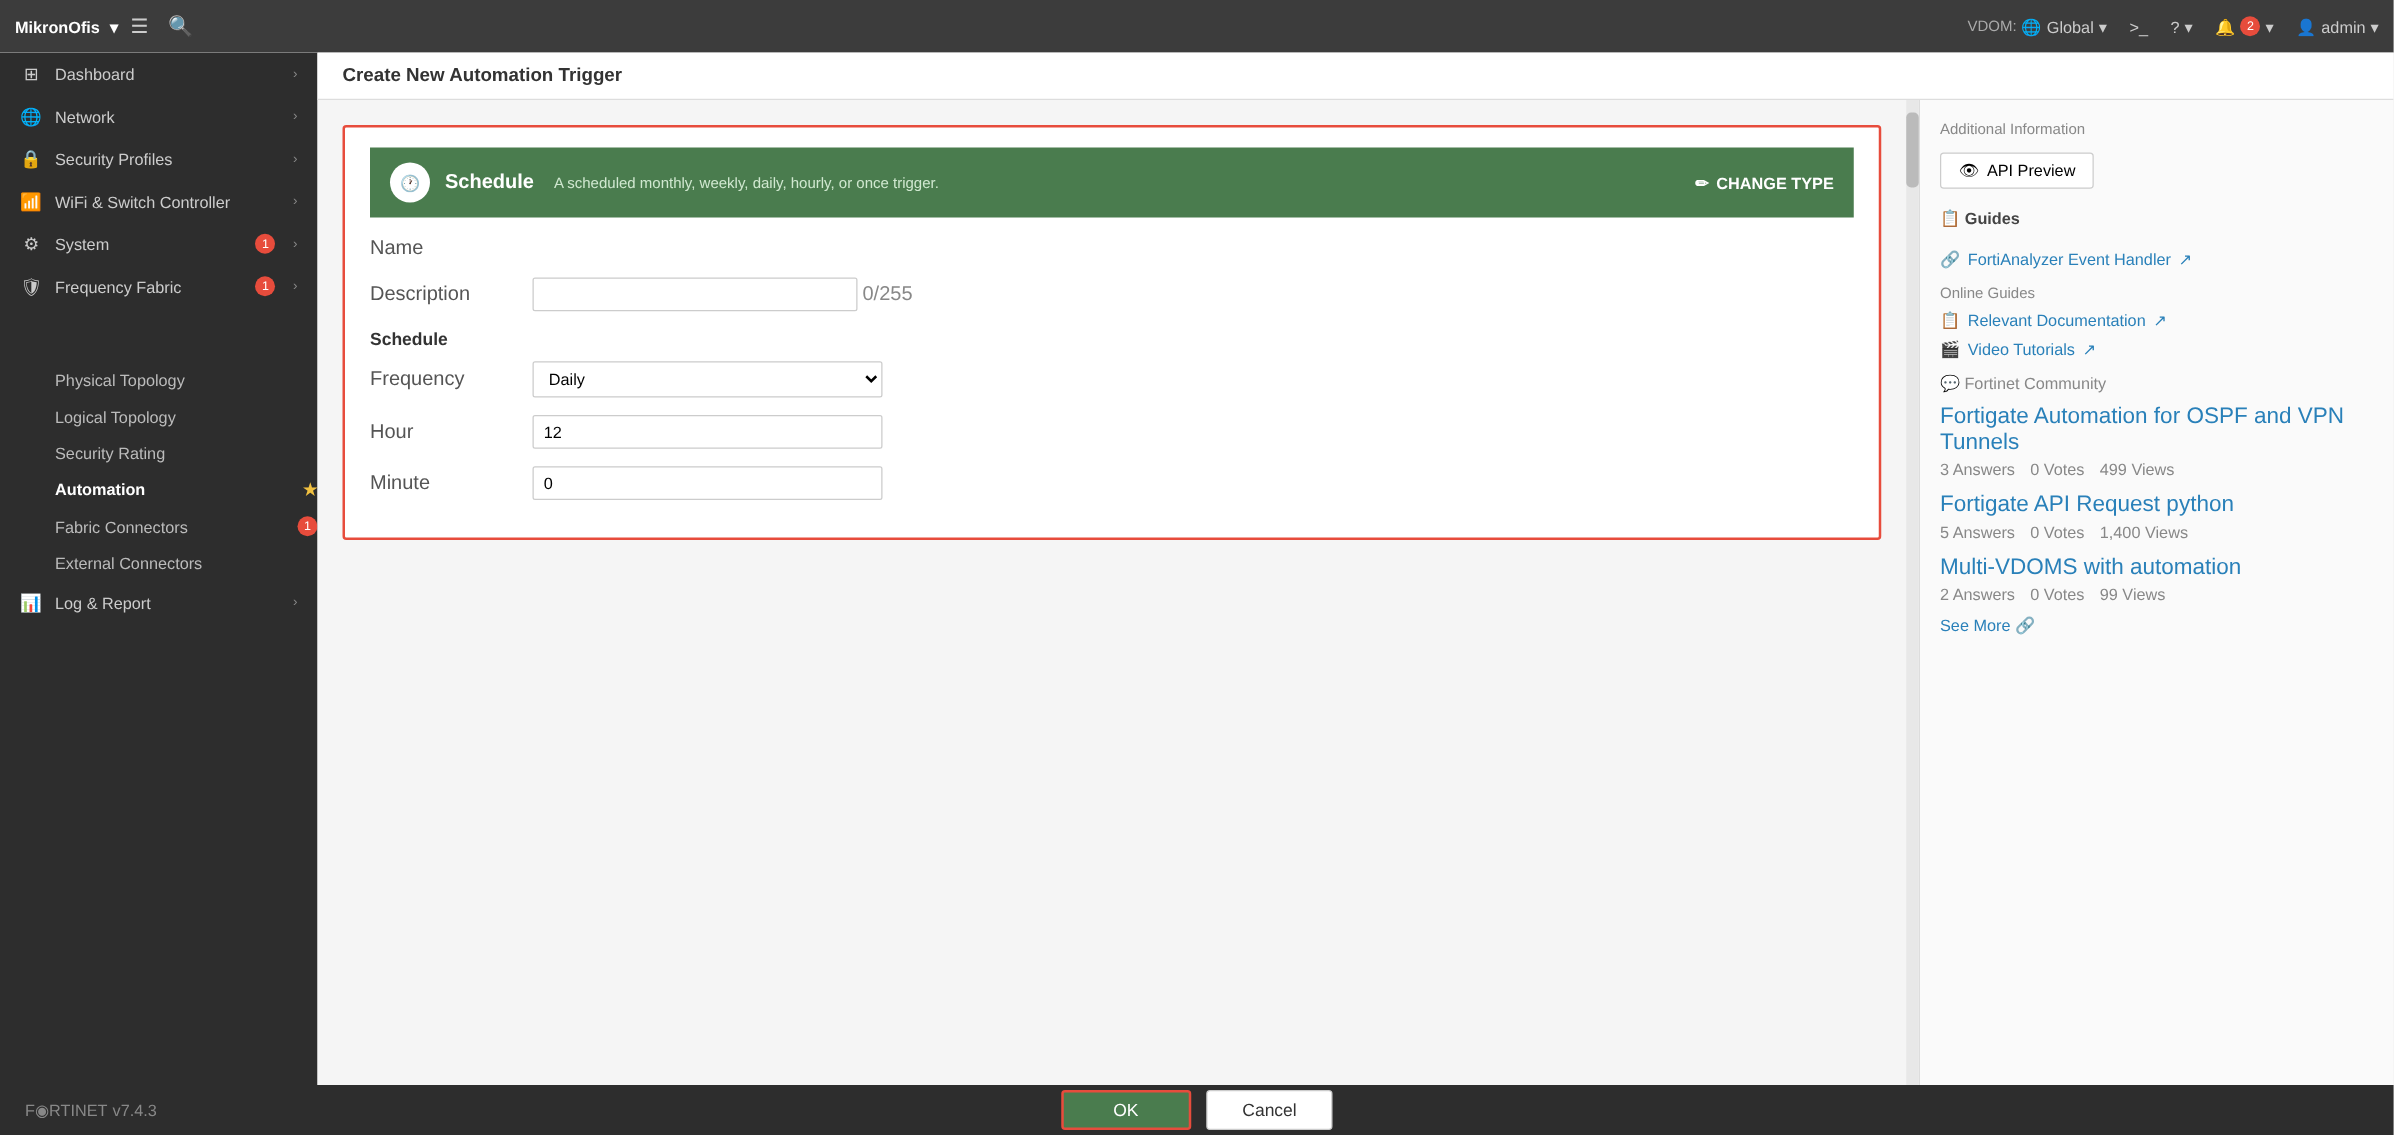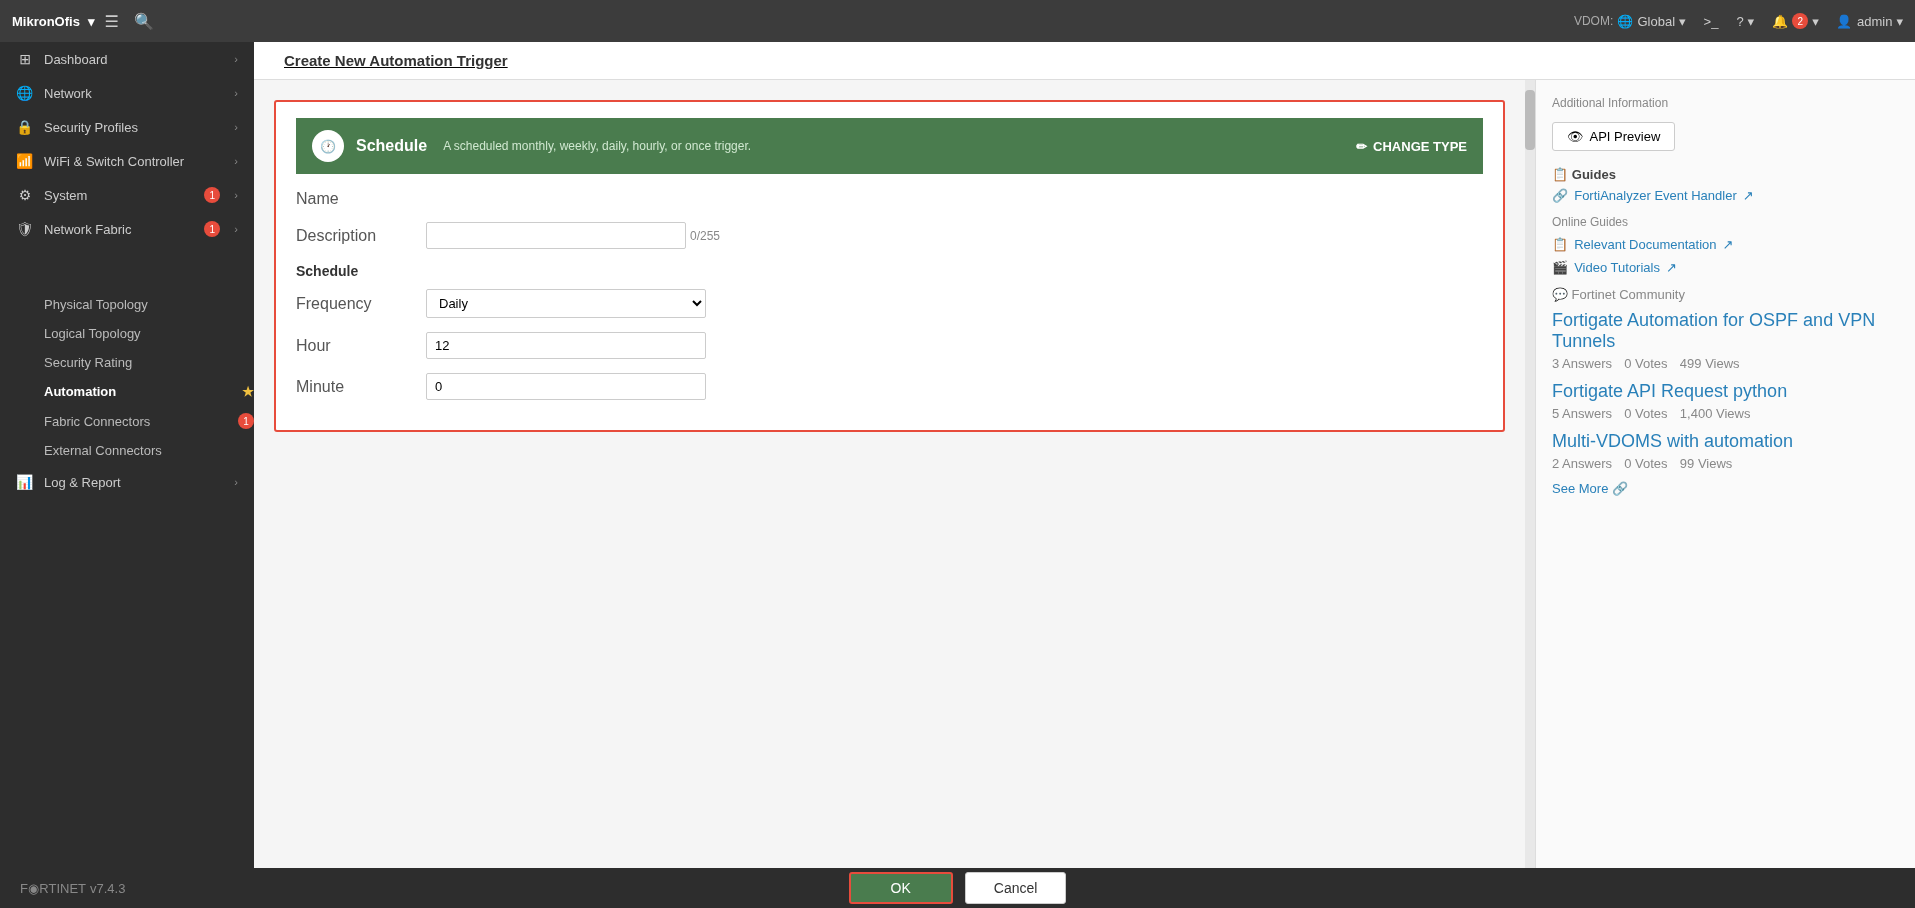--- a/index.html
+++ b/index.html
@@ -38,21 +38,21 @@
       display: flex; align-items: center; justify-content: center; font-size: 10px; margin-left: auto;
     }
     .sidebar-sub { padding-left: 44px; font-size: 13px; color: #bbb; margin-top: 44px; }
     .sidebar-sub .sub-item { padding: 7px 0; cursor: pointer; }
 
     
     .content { flex: 1; display: flex; flex-direction: column; background: #f5f5f5; overflow: hidden; }
 
     
     .page-header {
-      background: #fff; padding: 10px 30px; border-bottom: 1px solid #ddd; display: flex; align-items: center; text-decoration: underline;
+      background: #fff; padding: 10px 20px; border-bottom: 1px solid #ddd; display: flex; align-items: center;
     }
     .page-header-title { font-size: 15px; font-weight: bold; color: #333; }
 
     
     .form-container { display: flex; flex: 1; overflow: hidden; }
     .form-main { flex: 1; padding: 20px; overflow-y: auto; display: flex; flex-direction: column; gap: 16px; }
     .schedule-header {
       background: #4a7c4e; display: flex; align-items: center; padding: 12px 16px; gap: 12px;
     }
     .schedule-header-icon {
@@ -62,39 +62,39 @@
     .schedule-header-title { font-size: 16px; font-weight: bold; color: #fff; }
     .schedule-header-desc { color: #d0e8d0; font-size: 12px; margin-left: 4px; }
     .schedule-header-change { margin-left: auto; display: flex; align-items: center; gap: 6px; color: #fff; cursor: pointer; font-size: 12px; font-weight: bold; }
     .form-row { display: flex; align-items: center; margin-bottom: 14px; }
     .form-label { width: 130px; color: #555; font-size: 16px; flex-shrink: 0; }
     .form-input {
       border: 1px solid #ccc; padding: 5px 8px; font-size: 13px; width: 280px;
       border-radius: 2px; background: #fff;
     }
     .desc-wrapper { display: flex; align-items: center; gap: 4px; }
-    .desc-count { color: #888; font-size: 12px; }
+    .desc-count { color: #888; font-size: 16px; }
 
     select.form-input { appearance: auto; }
 
     
     .form-bordered {
       border: 2px solid #e74c3c; border-radius: 3px; background: #fff; padding: 16px 20px; margin: 0 0 0 0;
     }
 
     
     .right-panel {
       width: 380px; background: #fafafa; border-left: 1px solid #ddd; padding: 16px; overflow-y: auto; flex-shrink: 0;
     }
     .right-panel-title { color: #888; font-size: 12px; margin-bottom: 12px; }
     .api-preview-btn {
       display: flex; align-items: center; gap: 6px; border: 1px solid #ccc; padding: 6px 14px;
       border-radius: 3px; cursor: pointer; font-size: 13px; background: #fff; margin-bottom: 16px; width: fit-content;
     }
-    .guides-title { font-size: 13px; font-weight: bold; color: #444; margin-bottom: 6px; }
+    .guides-title { font-size: 13px; font-weight: bold; color: #444; margin-bottom: 18px; }
     .guide-link { color: #2980b9; text-decoration: none; display: flex; align-items: center; gap: 6px; margin-bottom: 8px; font-size: 13px; cursor: pointer; }
     .section-label-sm { color: #888; font-size: 12px; margin: 12px 0 8px; }
     .community-link { color: #2980b9; font-size: 18px; cursor: pointer; display: block; margin-bottom: 4px; }
     .community-meta { color: #888; font-size: 11px; margin-bottom: 10px; }
     .see-more { color: #2980b9; font-size: 13px; cursor: pointer; display: flex; align-items: center; gap: 4px; margin-top: 8px; }
 
     
     .footer {
       background: #2d2d2d; height: 40px; display: flex; align-items: center; justify-content: center;
       padding: 0 20px; flex-shrink: 0; position: relative;
@@ -175,21 +175,21 @@
       <span class="arrow">›</span>
     </div>
     <div class="sidebar-item">
       <span class="icon">⚙</span>
       <span>System</span>
       <span class="badge-num">1</span>
       <span class="arrow" style="margin-left:4px">›</span>
     </div>
     <div class="sidebar-item">
       <span class="icon">🛡</span>
-      <span>Network Fabric</span>
+      <span>Frequency Fabric</span>
       <span class="badge-num">1</span>
       <span class="arrow" style="margin-left:4px">›</span>
     </div>
 
     <div class="sidebar-sub">
       <div class="sub-item">Physical Topology</div>
       <div class="sub-item">Logical Topology</div>
       <div class="sub-item">Security Rating</div>
       <div class="sub-item active" style="color:#fff; font-weight:bold; display:flex; align-items:center; gap:6px;">
         <span>Automation</span>

